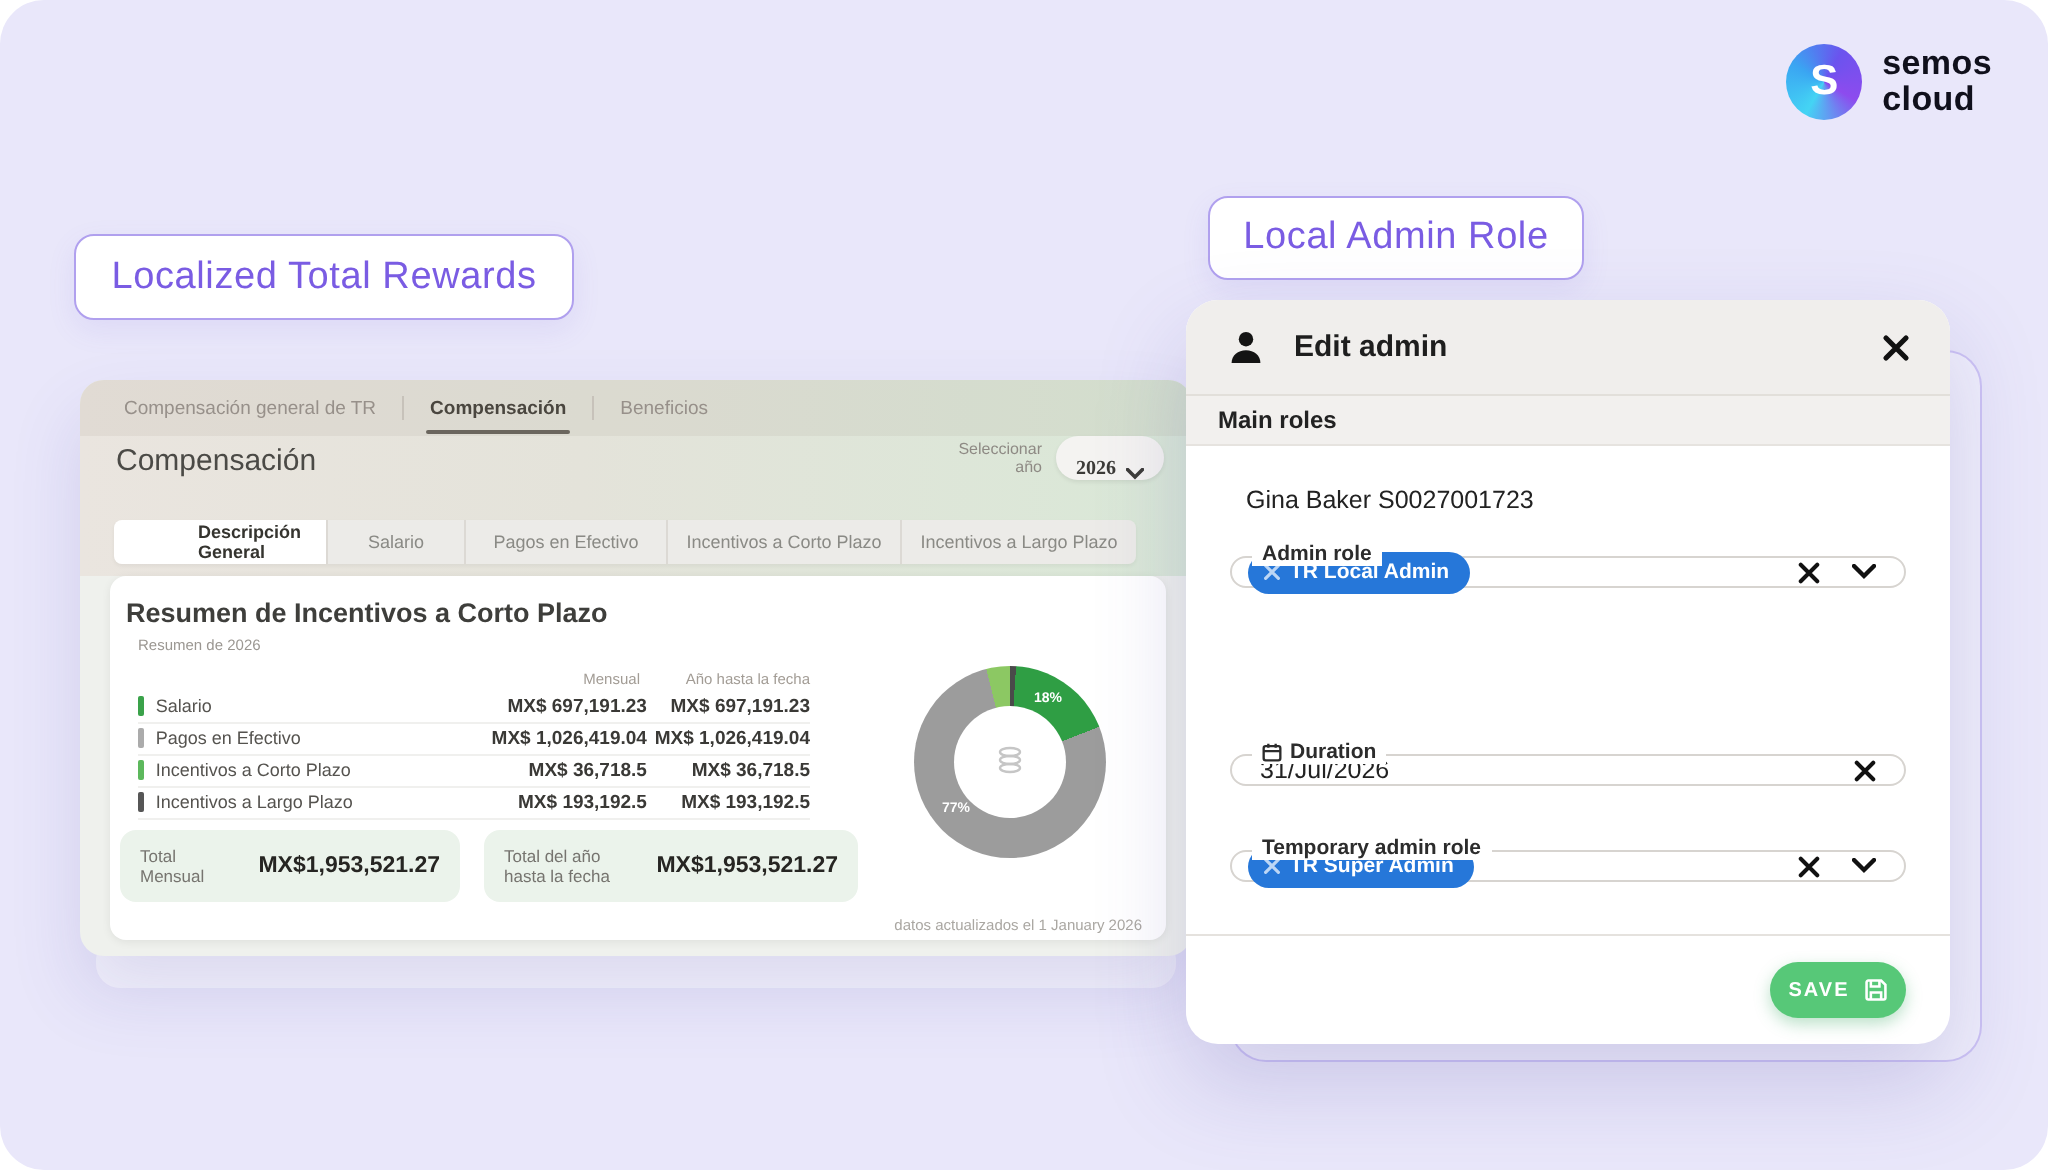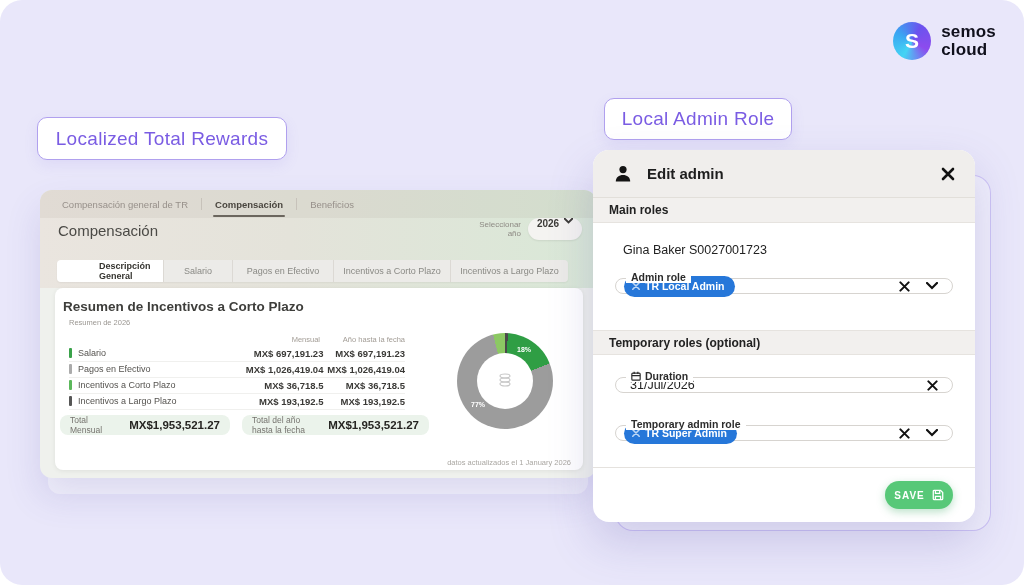--- a/index.html
+++ b/index.html
@@ -32,22 +32,22 @@
   .top-tabs { position:absolute; left:0; top:0; width:100%; height:28px;
     background:rgba(170,162,150,.14); display:flex; align-items:center; padding:0 18px; }
   .top-tab { font-size:9.5px; color:#97908a; padding:0 4px; position:relative; cursor:pointer; }
   .top-tab.active { color:#4a463f; font-weight:700; }
   .top-tab.active::after { content:""; position:absolute; left:2px; right:2px; bottom:-7px; height:2px; background:#6b665e; border-radius:2px; }
   .top-tab-sep { width:1px; height:12px; background:#c7c2ba; margin:0 9px; }
   .dash-title { position:absolute; left:18px; top:32px; font-size:15px; color:#4b4a46; }
   .year-wrap { position:absolute; right:14px; top:28px; display:flex; align-items:center; gap:7px; }
   .year-label { font-size:8px; color:#8e8a84; text-align:right; width:52px; line-height:9px; }
   .year-pill { background:#f4f3f1; border-radius:11px; height:22px; min-width:54px;
-    display:flex; align-items:flex-start; justify-content:center; gap:5px;
-    font-size:10px; font-weight:700; color:#3c3b38; box-shadow:0 1px 2px rgba(0,0,0,.08); }
+    display:flex; align-items:flex-end; justify-content:center; gap:5px;
+    font-size:10px; font-weight:700; color:#3c3b38; box-shadow:0 1px 2px rgba(0,0,0,.08);font-family:Liberation Serif, serif; }
   .sub-tabs { position:absolute; left:17px; top:70px; right:28px; height:22px; display:flex;
     border-radius:4px; overflow:hidden; box-shadow:0 1px 2px rgba(0,0,0,.05); }
   .sub-tab { background:#ecebe8; border-left:1px solid #dcd9d4; color:#8a8a85; font-size:9px;
     display:flex; align-items:center; justify-content:center; cursor:pointer; }
   .sub-tab:first-child { border-left:none; }
   .sub-tab.active { background:#fff; color:#35342f; font-weight:700;padding-left:42px; }
 
   .content-card { position:absolute; left:15px; top:98px; width:528px; height:182px;
     background:#fff; border-radius:8px; box-shadow:0 1px 5px rgba(0,0,0,.07); }
   .sum-title { position:absolute; left:8px; top:11px; font-size:13.5px; font-weight:700; color:#3e3e3b; }
@@ -55,21 +55,21 @@
   .col-head { position:absolute; top:47px; font-size:7.5px; color:#a29c95; text-align:right; }
   .col-head.m { left:165px; width:100px; }
   .col-head.y { left:270px; width:80px; }
   .sum-row { position:absolute; left:14px; width:336px; height:15.5px; border-bottom:1px solid #f0f0ee;
     display:flex; align-items:center; }
   .row-bar { width:3px; height:10px; border-radius:1px; margin-right:6px; }
   .row-label { font-size:9px; color:#55534f; width:140px; }
   .row-val { font-size:9.5px; font-weight:700; color:#3a3936; text-align:right; }
   .row-val.m { width:116px; }
   .row-val.y { width:85px; }
-  .total-box { position:absolute; top:127px; height:20px; background:#ebf3eb; border-radius:8px;
+  .total-box { position:absolute; top:127px; height:36px; background:#ebf3eb; border-radius:8px;
     display:flex; align-items:center; padding:0 10px; gap:8px; }
   .total-box.m { left:5px;  width:170px; }
   .total-box.y { left:187px; width:187px; }
   .total-label { font-size:8.5px; color:#76746f; width:64px; line-height:10px; }
   .total-val { font-size:11.5px; font-weight:700; color:#262522; flex:1; text-align:right; }
   .updated { position:absolute; right:12px; bottom:3px; font-size:7.5px; color:#aaa7a2; }
 
   
   .donut { position:absolute; left:402px; top:45px; width:96px; height:96px; border-radius:50%; }
   .donut-hole { position:absolute; left:20px; top:20px; width:56px; height:56px; border-radius:50%; background:#fff;
@@ -256,23 +256,20 @@
           <svg class="xicon" width="11" height="11" viewBox="0 0 12 12">
               <path d="M1.5 1.5l9 9M10.5 1.5l-9 9" stroke="#111" stroke-width="2.2" stroke-linecap="round"></path>
             </svg>
           <svg class="chev" width="12" height="8" viewBox="0 0 12 8">
               <path d="M1 1l5 5 5-5" stroke="#111" stroke-width="2.2" fill="none" stroke-linecap="round"></path>
             </svg>
         </span>
       </div>
     </div>
 
-    <div class="section-bar temp" style="top:180px">
-      <span>Temporary roles (optional)</span>
-    </div>
 
     <div class="fgroup" style="top:227px">
       <div class="field">
         <span class="field-label">
           <svg width="10" height="10" viewBox="0 0 12 12" fill="none" stroke="#2c2c2c" stroke-width="1.4">
               <rect x="1" y="2.5" width="10" height="8.5" rx="1.2"></rect>
               <path d="M1 5.5h10M3.8 1v2.5M8.2 1v2.5"></path>
             </svg>
           <span>Duration</span>
         </span>

